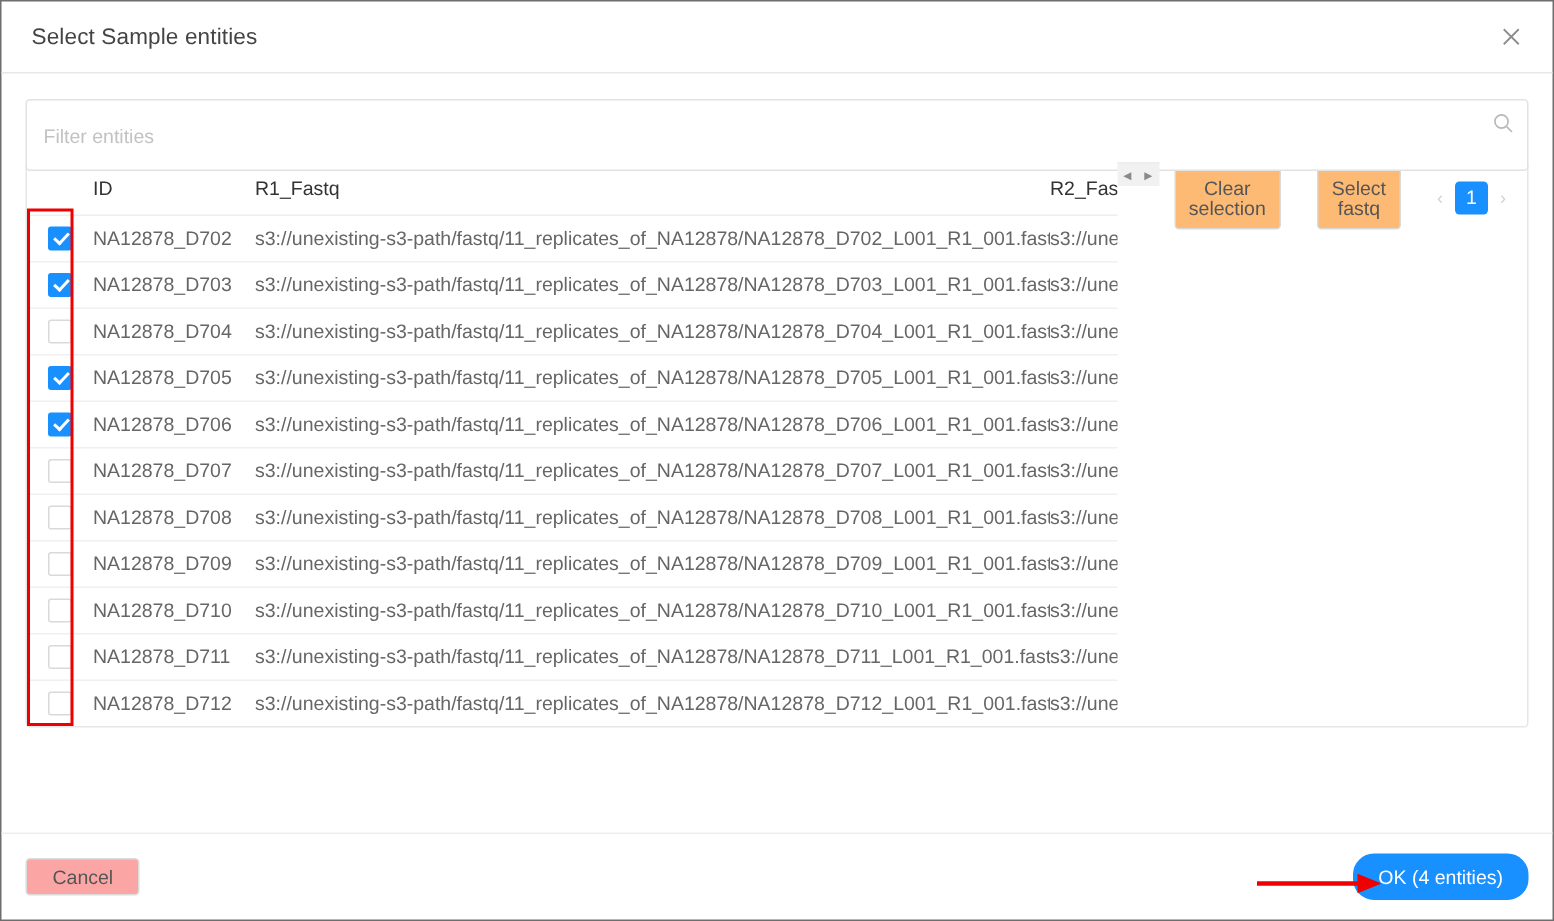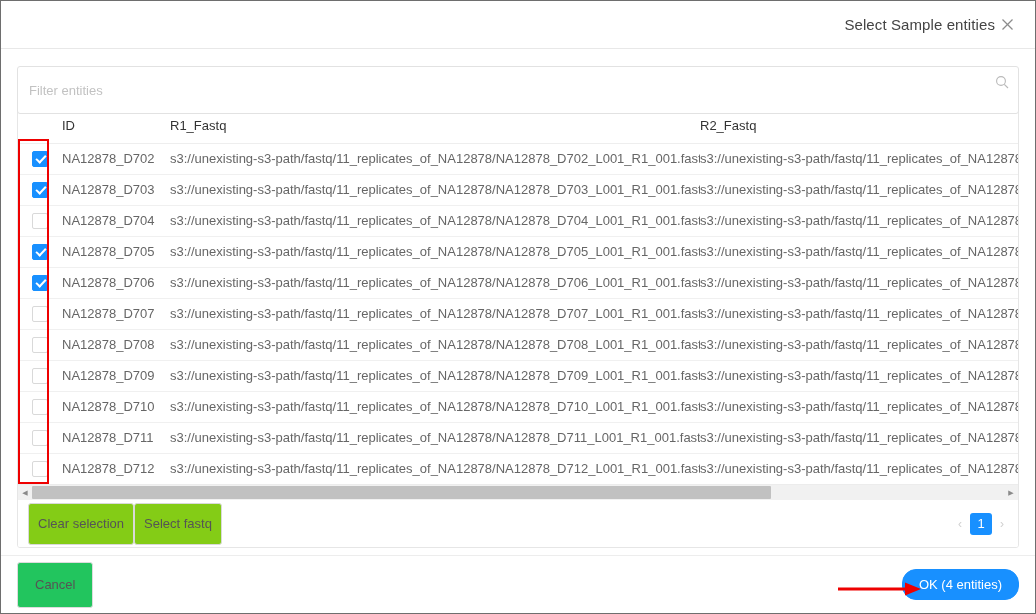--- a/index.html
+++ b/index.html
@@ -20,21 +20,20 @@
   }
 
   
   #dlg-header {
     height: 48px;
     flex: 0 0 48px;
     border-bottom: 1px solid #e8e8e8;
     display: flex;
     align-items: center;
     padding: 0 16px 0 20px;
-    text-align: right;
   }
   #dlg-title {
     font-size: 15px;
     color: #444444;
     letter-spacing: .1px;
     flex: 1 1 auto;
   }
   #close-btn {
     width: 24px; height: 24px;
     display: flex; align-items: center; justify-content: center;
@@ -81,21 +80,21 @@
     color: #b9b9b9;
     pointer-events: none;
   }
 
   
   #table-panel {
     border: 1px solid #e6e6e6;
     border-radius: 3px;
     flex: 0 0 auto;
     display: flex;
-    flex-direction: column;
+    flex-direction: row;
     background: #fff;
     overflow: hidden;
   }
   #table-scroll {
     overflow: hidden;
     position: relative;
   }
   table.grid {
     border-collapse: collapse;
     width: 1480px;
@@ -197,25 +196,25 @@
     display: flex;
     align-items: center;
     padding: 0 10px 0 10px;
     background: #fff;
   }
   .tool-btn {
     height: 42px;
     padding: 0 9px;
     font-size: 13px;
     color: #555;
-    background: #84cc16;
+    background: #fdba74;
     border: 1px solid #d9d9d9;
     border-radius: 3px;
     cursor: pointer;
-    margin-right: 0;
+    margin-right: 24px;
     font-family: "Liberation Sans", sans-serif;
     line-height: 1;
   }
   #pagination {
     margin-left: auto;
     display: flex;
     align-items: center;
     gap: 8px;
     padding-right: 4px;
   }
@@ -238,25 +237,25 @@
   
   #dlg-footer {
     height: 58px;
     flex: 0 0 58px;
     border-top: 1px solid #ededed;
     display: flex;
     align-items: center;
     padding: 0 16px;
   }
   #cancel-btn {
-    height: 46px;
+    height: 25px;
     padding: 0 17px;
     font-size: 13px;
     color: #555;
-    background: #22c55e;
+    background: #fca5a5;
     border: 1px solid #dcdcdc;
     border-radius: 3px;
     cursor: pointer;
     font-family: "Liberation Sans", sans-serif;
   }
   #ok-btn {
     margin-left: auto;
     height: 31px;
     padding: 0 16px;
     font-size: 13px;

